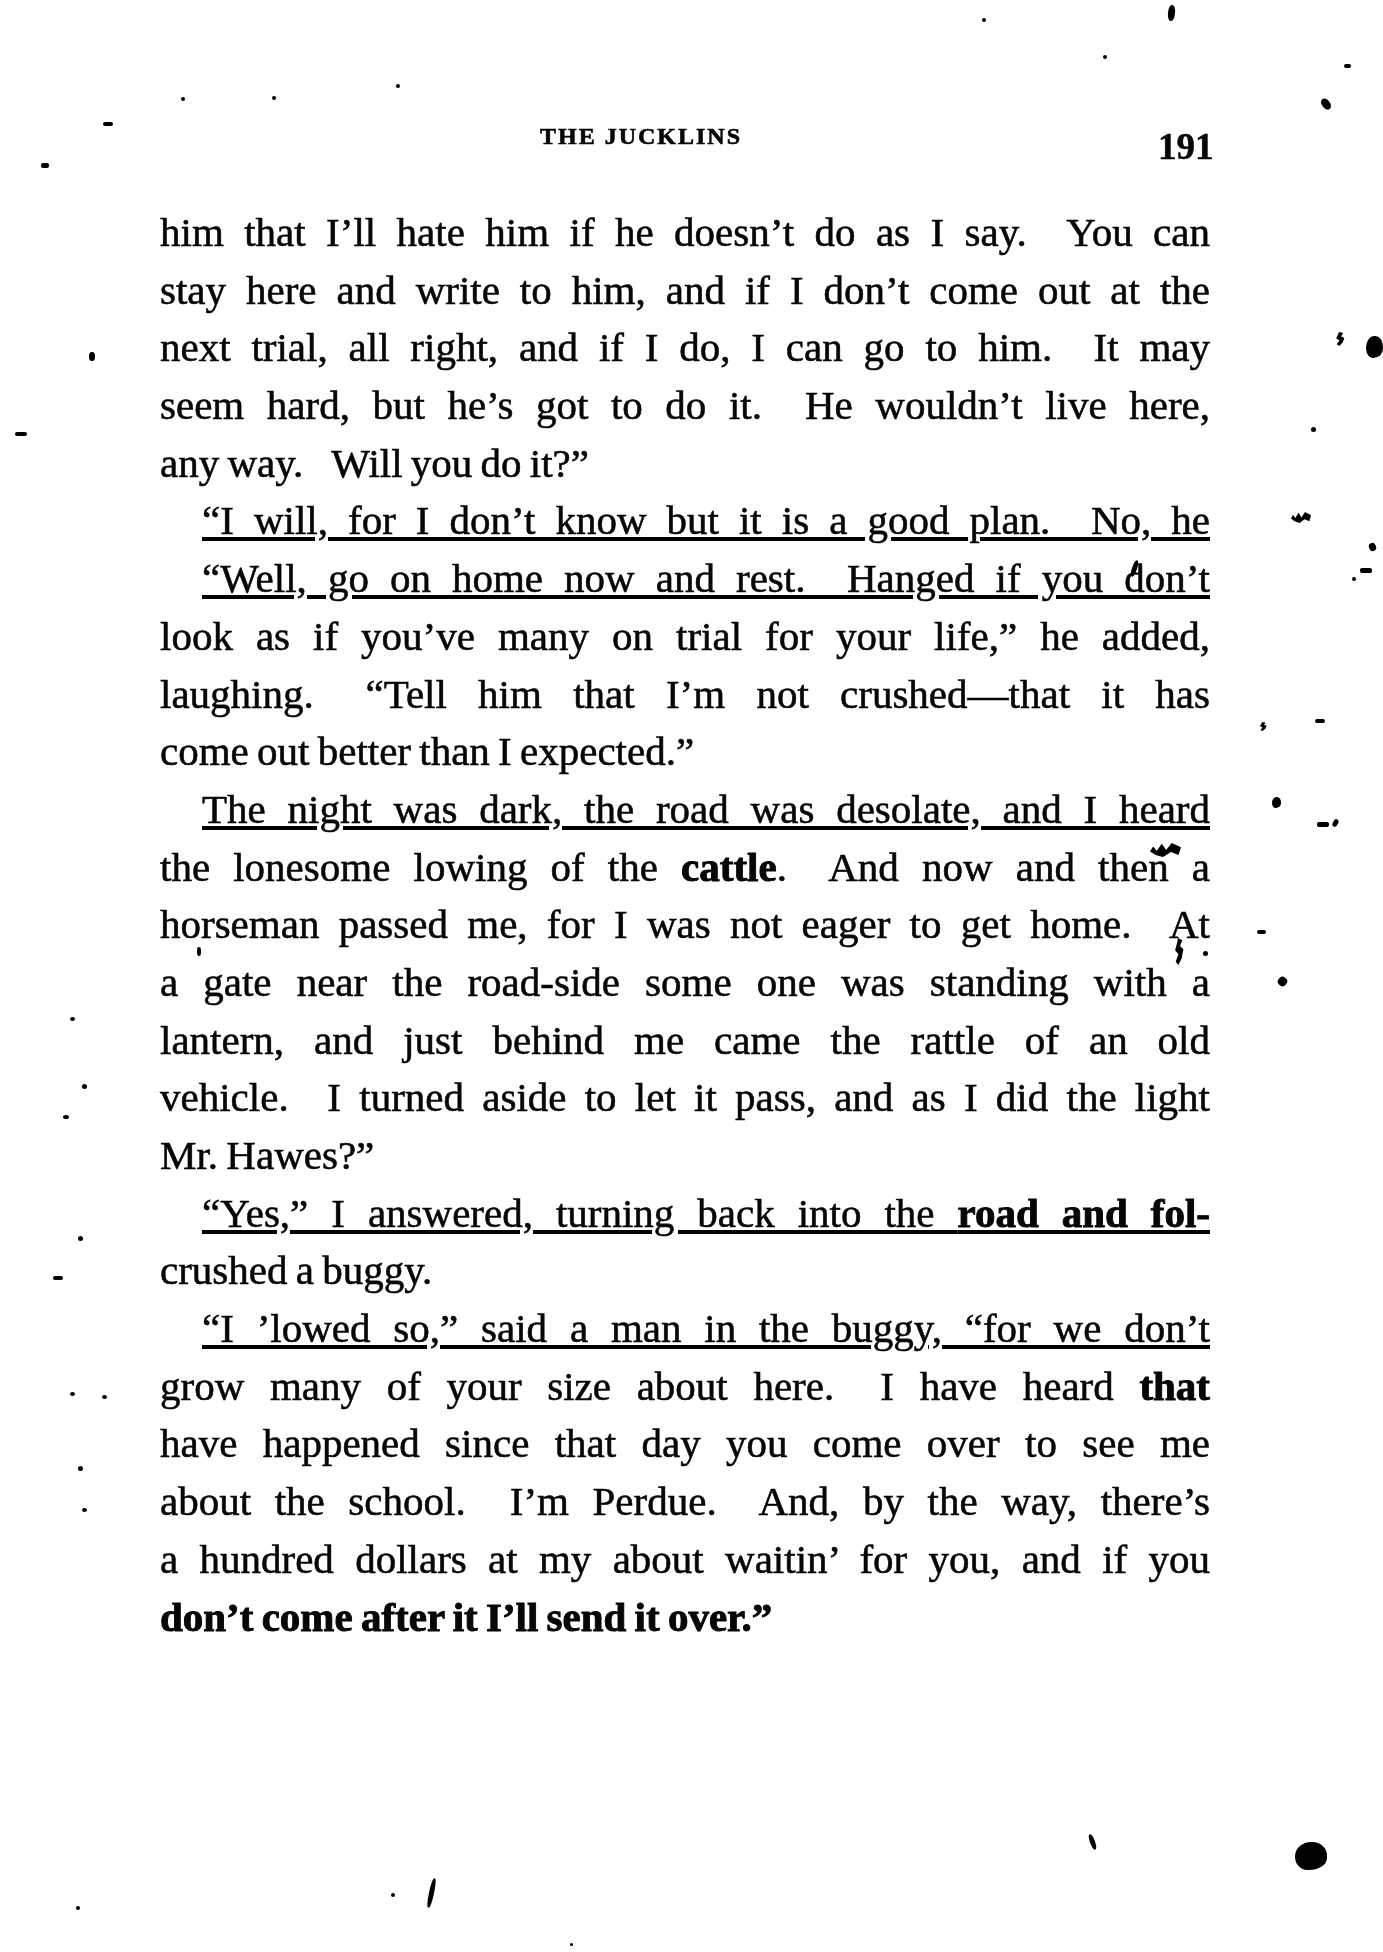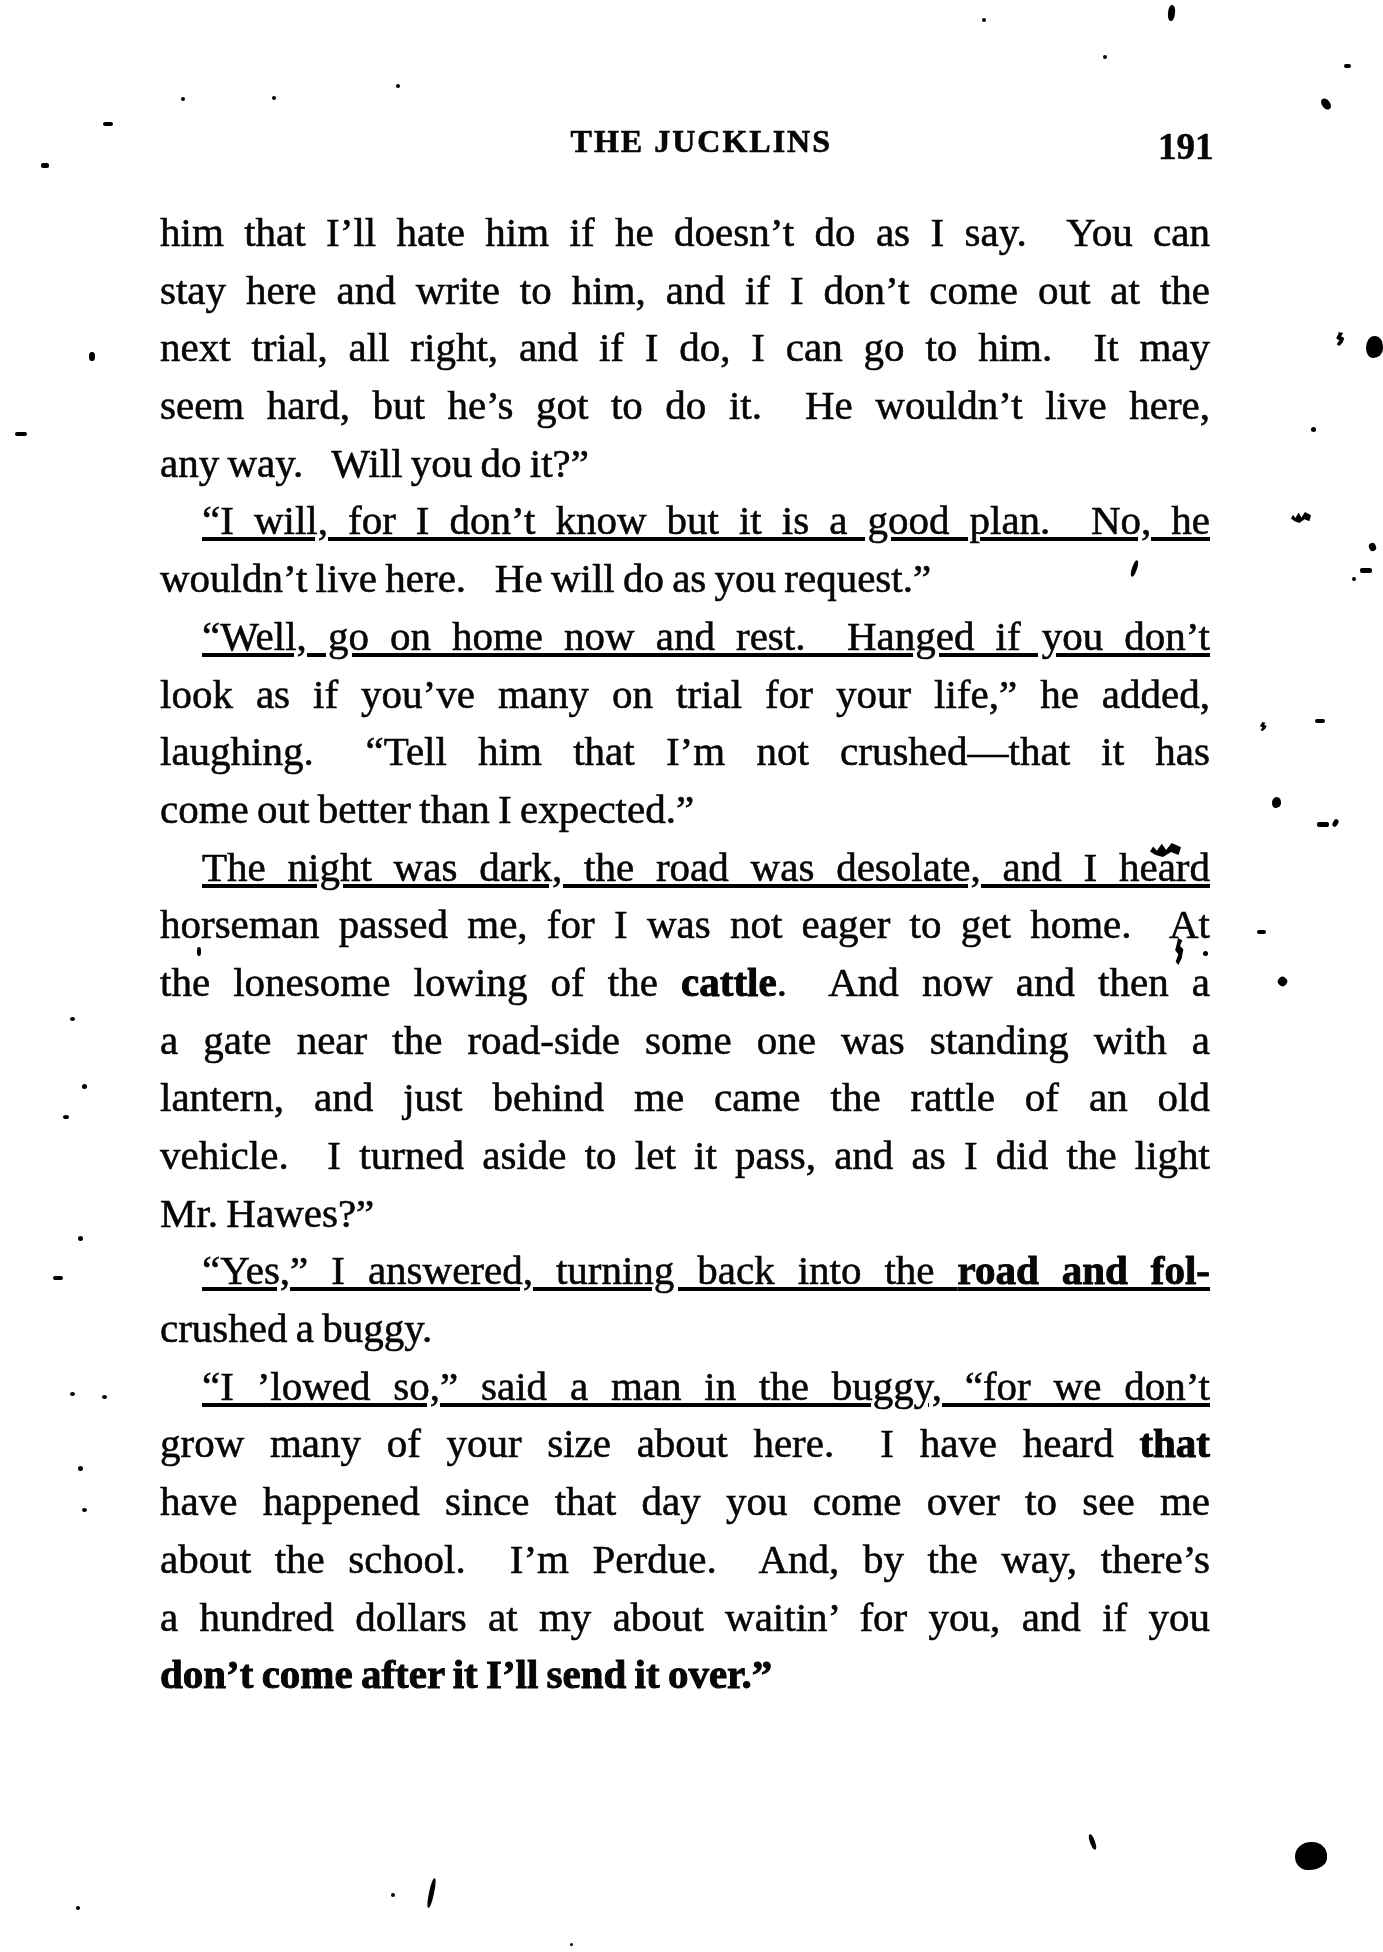--- a/index.html
+++ b/index.html
@@ -8,23 +8,23 @@
     width:1383px;
     height:1952px;
     background:#ffffff;
     overflow:hidden;
     color:#070707;
     font-family:"Liberation Serif","DejaVu Serif",serif;
   }
   .header-title{
     position:absolute;
     left:540px; top:123px; width:292px;
-    text-align:right;
+    text-align:left;
     font-weight:700;
-    font-size:32px;
+    font-size:24px;
     letter-spacing:2px;
     -webkit-text-stroke:0.6px #000;
     white-space:nowrap;
   }
   .page-number{
     position:absolute;
     left:1158px; top:125px;
     font-weight:700;
     font-size:37px;
     -webkit-text-stroke:0.5px #000;
@@ -63,28 +63,27 @@
     <span class="page-number">191</span>
   </div>
 
   <div class="text-block" id="text-block">
       <div class="line">him that I’ll hate him if he doesn’t do as I say.  You can</div>
       <div class="line">stay here and write to him, and if I don’t come out at the</div>
       <div class="line">next trial, all right, and if I do, I can go to him.  It may</div>
       <div class="line">seem hard, but he’s got to do it.  He wouldn’t live here,</div>
       <div class="line para-end">any way.  Will you do it?”</div>
       <div class="line indent">“I will, for I don’t know but it is a good plan.  No, he</div>
-      <div class="line para-end">wouldn’t live here.  He will do as you request.”</div>
       <div class="line indent">“Well, go on home now and rest.  Hanged if you don’t</div>
       <div class="line">look as if you’ve many on trial for your life,” he added,</div>
       <div class="line">laughing.  “Tell him that I’m not crushed—that it has</div>
       <div class="line para-end">come out better than I expected.”</div>
       <div class="line indent">The night was dark, the road was desolate, and I heard</div>
+      <div class="line">the lonesome lowing of the <b>cattle</b>.  And now and then a</div>
       <div class="line">horseman passed me, for I was not eager to get home.  At</div>
-      <div class="line">the lonesome lowing of the <b>cattle</b>.  And now and then a</div>
       <div class="line">a gate near the road-side some one was standing with a</div>
       <div class="line">lantern, and just behind me came the rattle of an old</div>
       <div class="line">vehicle.  I turned aside to let it pass, and as I did the light</div>
       <div class="line para-end">Mr. Hawes?”</div>
       <div class="line indent">“Yes,” I answered, turning back into the <b>road and fol-</b></div>
       <div class="line para-end">crushed a buggy.</div>
       <div class="line indent">“I ’lowed so,” said a man in the buggy, “for we don’t</div>
       <div class="line">grow many of your size about here.  I have heard <b>that</b></div>
       <div class="line">have happened since that day you come over to see me</div>
       <div class="line">about the school.  I’m Perdue.  And, by the way, there’s</div>

